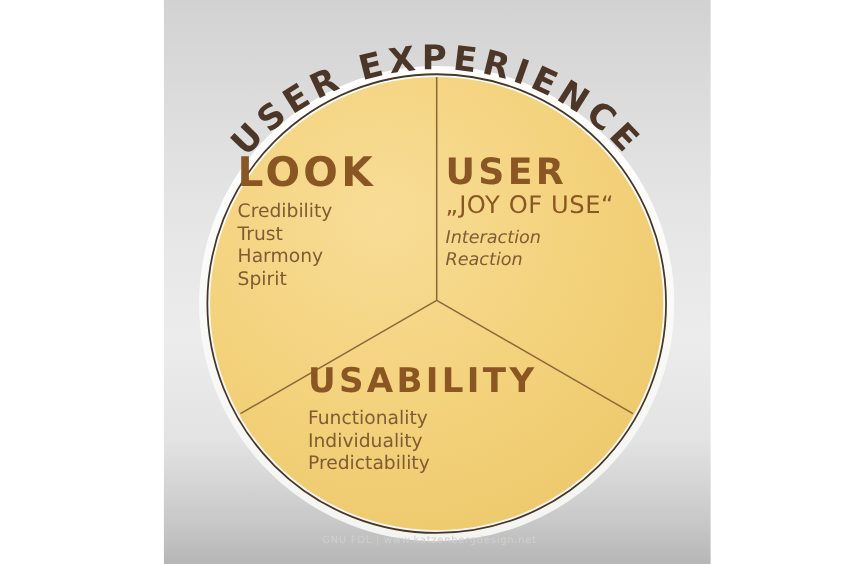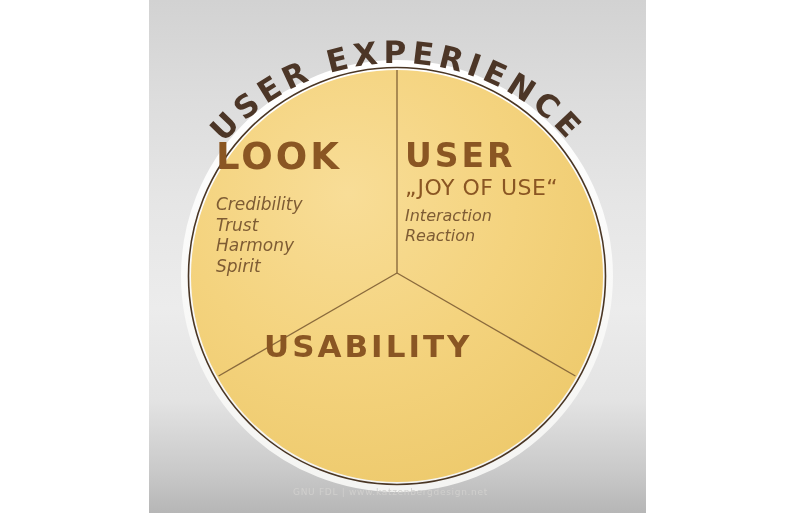--- a/index.html
+++ b/index.html
@@ -73,35 +73,35 @@
     line-height: 1.1;
   }
 
   
   #block-look {
     left: 216px;
     top: 138px;
     width: 170px;
   }
   #block-look .segment-title { font-size: 37px; }
-  #block-look .segment-sub   { font-size: 17px; margin-top: 19px; font-style: italic; }
+  #block-look .segment-sub   { font-size: 17px; margin-top: 7px; }
 
   
   #block-feel {
     left: 405px;
     top: 139px;
     width: 170px;
   }
   #block-feel .segment-title { font-size: 33px; }
   #block-feel .segment-quote { font-size: 22px; margin-top: 4px; }
   #block-feel .segment-sub   { font-size: 16px; margin-top: 6px; font-style: italic; }
 
   
   #block-usability {
-    left: 264px;
+    left: 280px;
     top: 331px;
     width: 250px;
   }
   #block-usability .segment-title { font-size: 31px; }
   #block-usability .segment-sub   { font-size: 17px; margin-top: 8px; }
 
   
   #credit {
     position: absolute;
     left: 149px;
@@ -163,17 +163,20 @@
 
   <div class="segment-block" id="block-feel">
     <div class="segment-title">USER</div>
     <div class="segment-quote">„JOY OF USE“</div>
     <div class="segment-sub" style="white-space: pre-line;">Interaction
 Reaction</div>
   </div>
 
   <div class="segment-block" id="block-usability">
     <div class="segment-title">USABILITY</div>
+    <div class="segment-sub" style="white-space: pre-line;">Functionality
+Individuality
+Predictability</div>
   </div>
 
   <div id="credit">GNU FDL | www.katzenbergdesign.net</div>
 
 </div>
 
 </body></html>

